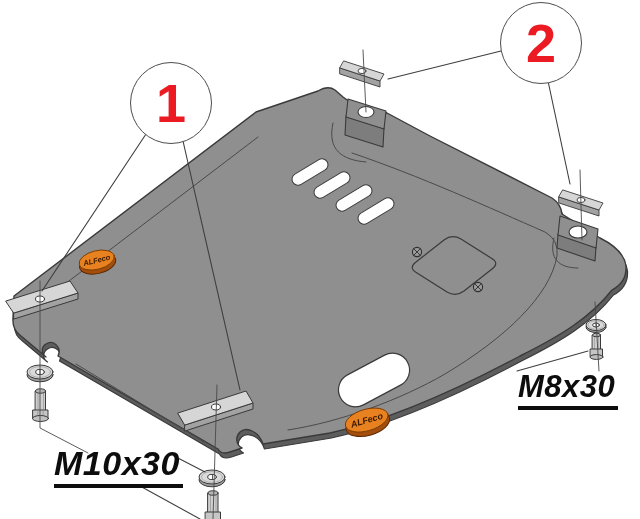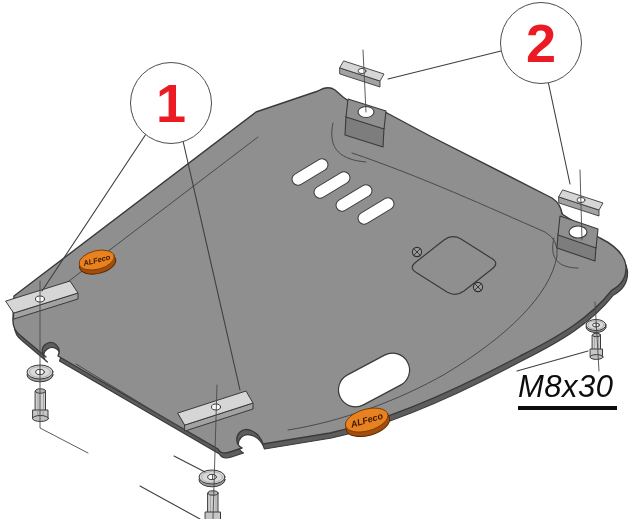--- a/index.html
+++ b/index.html
@@ -6,21 +6,21 @@
   .stage{position:relative;width:640px;height:519px;overflow:hidden;
          font-family:"Liberation Sans",sans-serif;background:#ffffff;}
   .stage svg{position:absolute;left:0;top:0;}
   .balloon{position:absolute;width:80px;height:80px;border-radius:50%;
            background:#ffffff;border:1.6px solid #4d4d4d;
            display:flex;align-items:center;justify-content:center;
            font-weight:bold;font-size:54px;line-height:1;color:#ec1b23;
            z-index:5;}
   .balloon-1{left:130px;top:62px;}
   .balloon-2{left:500px;top:2px;}
-  .bolt-label{position:absolute;font-weight:normal;font-style:italic;color:#0d0d0d;
+  .bolt-label{position:absolute;font-weight:bold;font-style:italic;color:#0d0d0d;
               border-bottom:4px solid #0d0d0d;padding:0 3px 1px 0;z-index:5;
               letter-spacing:0.5px;}
   .label-m10{left:54px;top:444px;font-size:34px;}
   .label-m8{left:518px;top:369px;font-size:31px;}
 </style>
 </head>
 <body>
 
 <div class="stage">
 
@@ -167,15 +167,16 @@
   </g>
 </svg>
 
 <div class="balloon balloon-1">
   <span>1</span>
 </div>
 <div class="balloon balloon-2">
   <span>2</span>
 </div>
 
+<div class="bolt-label label-m10">M10x30</div>
 <div class="bolt-label label-m8">M8x30</div>
 
 </div>
 
 </body></html>

